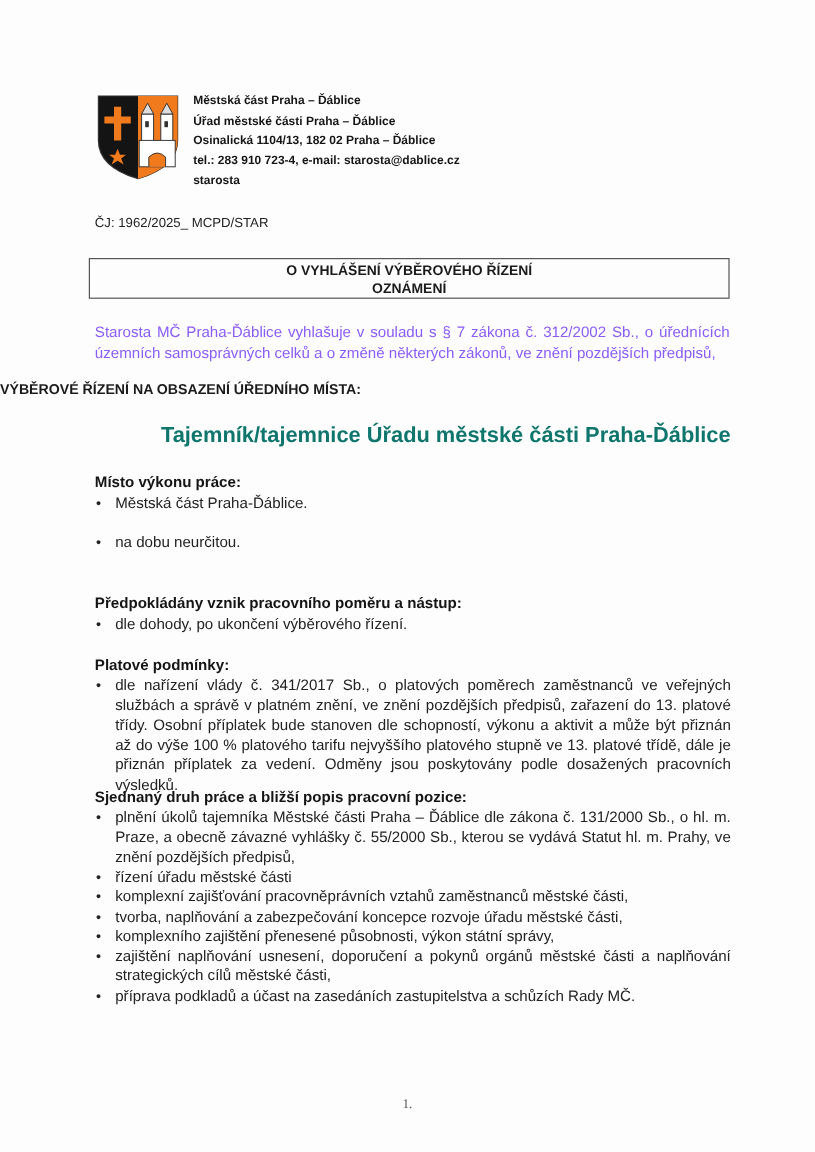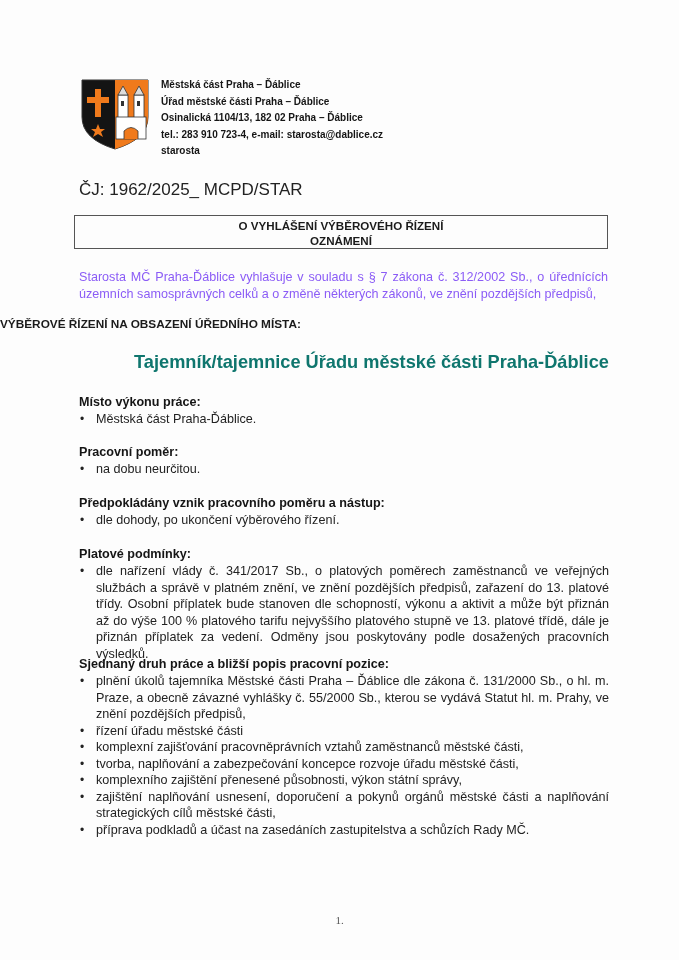--- a/index.html
+++ b/index.html
@@ -5,21 +5,21 @@
   html, body { margin: 0; padding: 0; background: #ffffff; }
   body { width: 679px; height: 960px; position: relative; overflow: hidden;
          font-family: "Liberation Sans", sans-serif; color: #1a1a1a; }
   .page { position: absolute; left: 0; top: 0; width: 679px; height: 960px; background: #fdfdfd; }
 
   .crest { position: absolute; left: 78px; top: 77px; width: 74px; height: 74px; }
 
   .letterhead { position: absolute; left: 161px; top: 77px; font-size: 10px; font-weight: bold; line-height: 16.6px; color: #151515; }
   .letterhead div { white-space: nowrap; }
 
-  .ref { position: absolute; left: 79px; top: 180px; font-size: 17px; color: #222; white-space: nowrap; }
+  .ref { position: absolute; left: 79px; top: 180px; font-size: 11px; color: #222; white-space: nowrap; }
 
   .title-box { position: absolute; left: 74px; top: 215px; width: 534px; height: 34px;
                border: 1px solid #555; box-sizing: border-box; text-align: center;
                font-size: 11.6px; font-weight: bold; line-height: 15px; padding-top: 2px; color: #1b1b1b; }
 
   .intro { position: absolute; left: 79px; top: 269px; width: 529px; font-size: 12.6px; line-height: 16.5px; text-align: justify; color: #8b5cf6; }
 
   .subhead { position: absolute; left: 0; width: 679px; top: 317px; font-size: 11.8px; font-weight: bold; color: #1b1b1b; }
 
   .position-title { position: absolute; left: 0; width: 679px; top: 352px; text-align: center; font-size: 18.2px; font-weight: bold; color: #0f766e; white-space: nowrap; margin-left: 32px; }
@@ -77,21 +77,20 @@
   <div class="position-title">Tajemník/tajemnice Úřadu městské části Praha-Ďáblice</div>
 
   <div class="section" style="top:394px">
     <h3>Místo výkonu práce:</h3>
     <ul>
       <li><span class="bullet">•</span><span>Městská část Praha-Ďáblice.</span></li>
     </ul>
   </div>
 
   <div class="section" style="top:444px">
-    <h3>Pracovní poměr:</h3>
     <ul>
       <li><span class="bullet">•</span><span>na dobu neurčitou.</span></li>
     </ul>
   </div>
 
   <div class="section" style="top:495px">
     <h3>Předpokládány vznik pracovního poměru a nástup:</h3>
     <ul>
       <li><span class="bullet">•</span><span>dle dohody, po ukončení výběrového řízení.</span></li>
     </ul>

